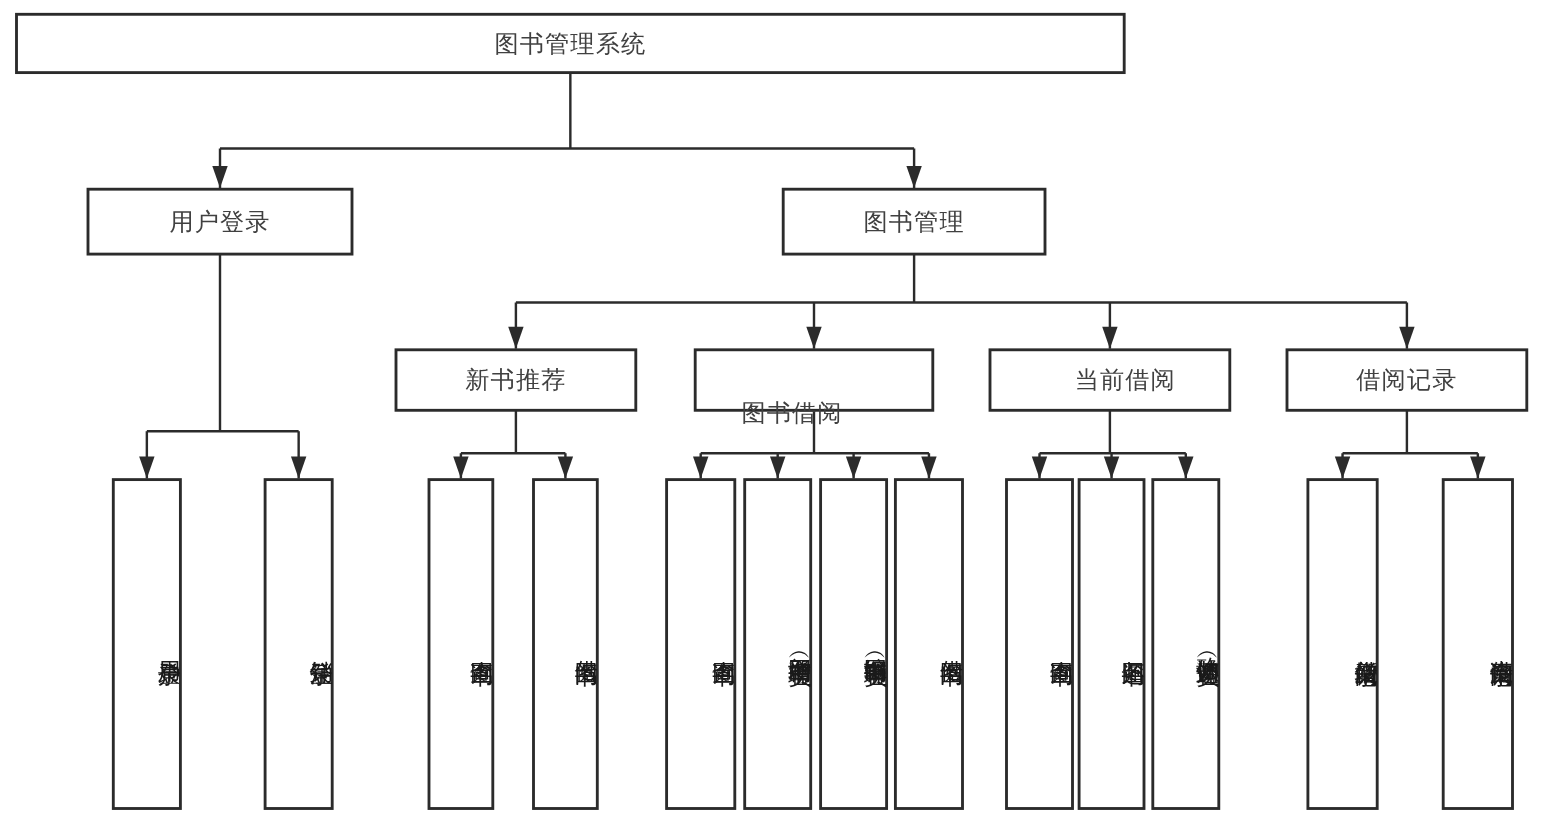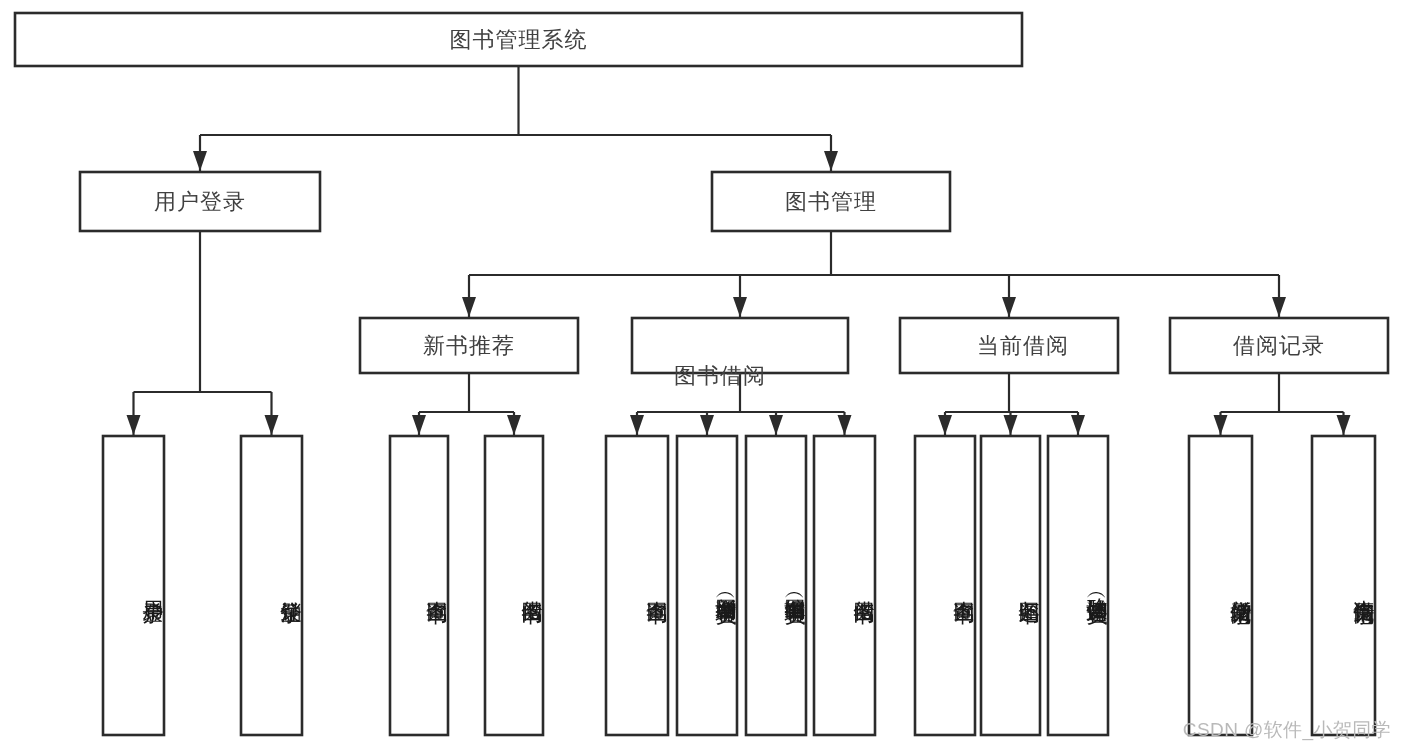--- a/index.html
+++ b/index.html
@@ -175,14 +175,13 @@
       <div class="vlabel-wrap" style="left: 746px; width: 60px; top: 444px; height: 283px;">编辑图书（管理员）</div>
       <div class="vlabel-wrap" style="left: 814px; width: 61px; top: 444px; height: 283px;">借阅图书</div>
       <div class="vlabel-wrap" style="left: 915px; width: 60px; top: 444px; height: 283px;">查询图书</div>
       <div class="vlabel-wrap" style="left: 981px; width: 59px; top: 444px; height: 283px;">归还图书</div>
       <div class="vlabel-wrap" style="left: 1048px; width: 60px; top: 444px; height: 283px;">确认归还（管理员）</div>
       <div class="vlabel-wrap" style="left: 1189px; width: 63px; top: 444px; height: 283px;">新增借阅记录</div>
       <div class="vlabel-wrap" style="left: 1312px; width: 63px; top: 444px; height: 283px;">查询借阅记录</div>
       <div class="hlabel-wrap" style="left: 15px; top: 13px; width: 1007px; height: 53px;">图书管理系统</div>
     </div>
 
-  <div class="watermark-text">CSDN @软件_小贺同学</div>
 </div>
 
 </body></html>

